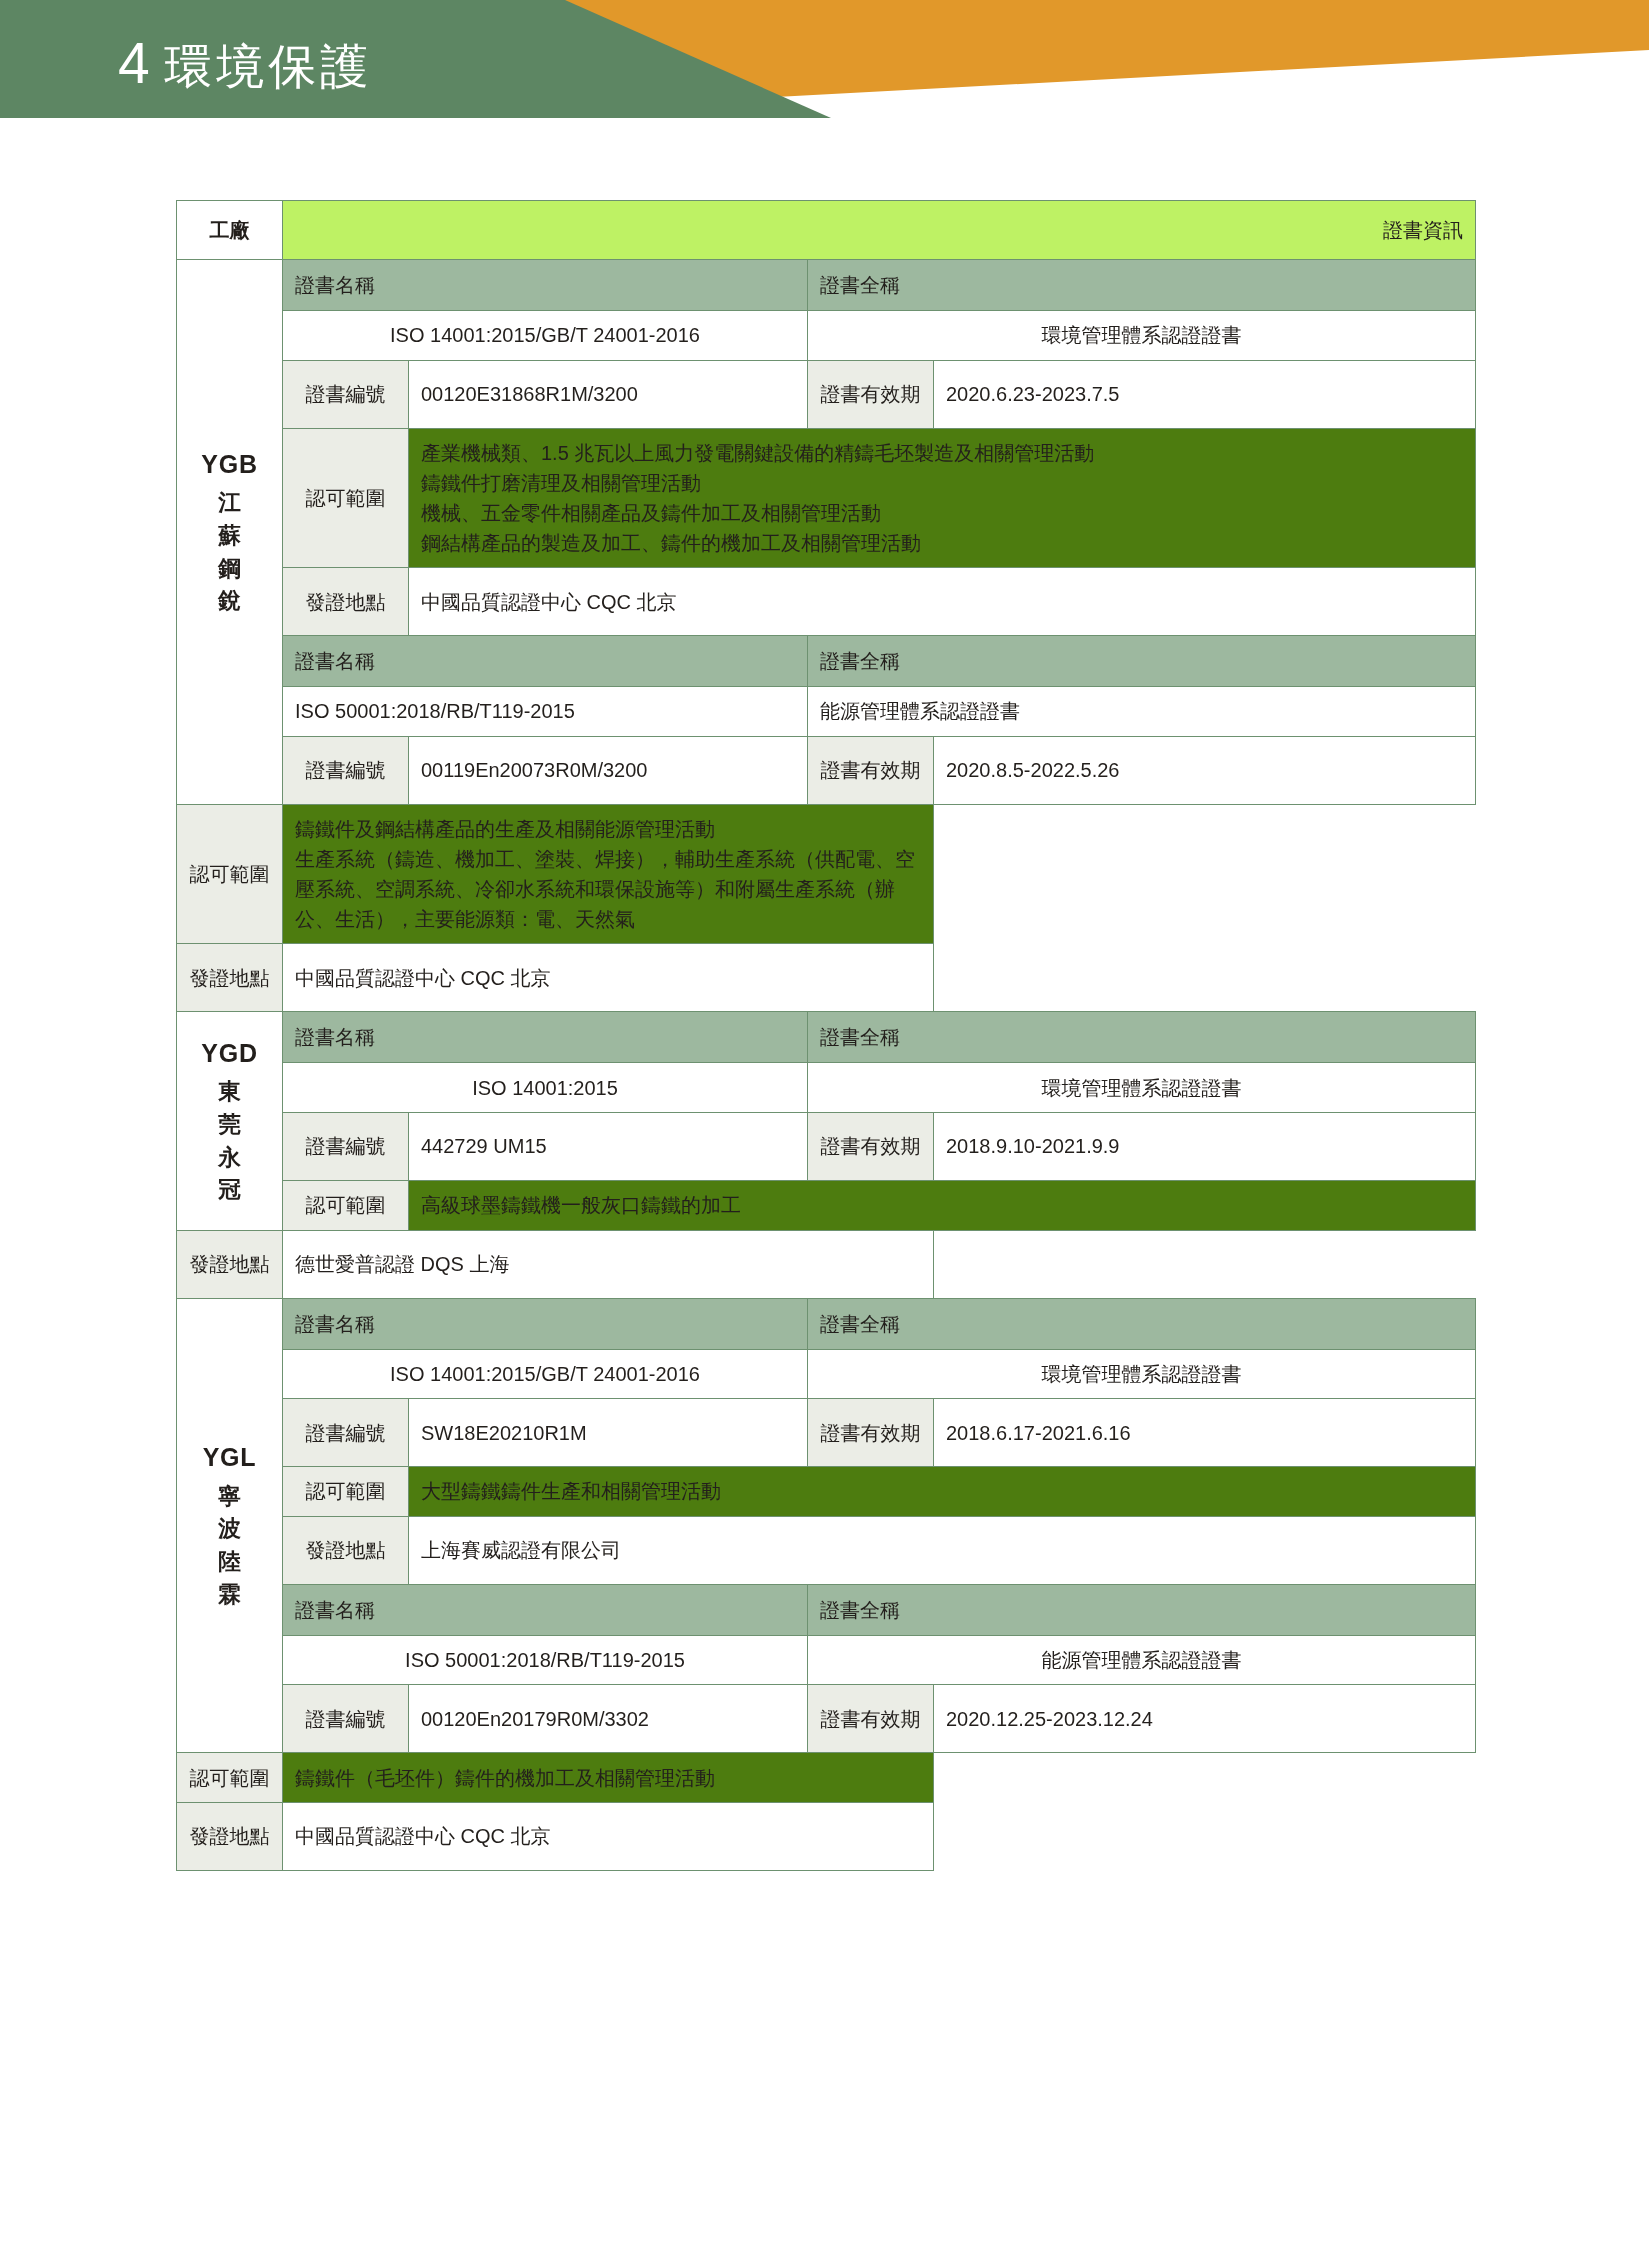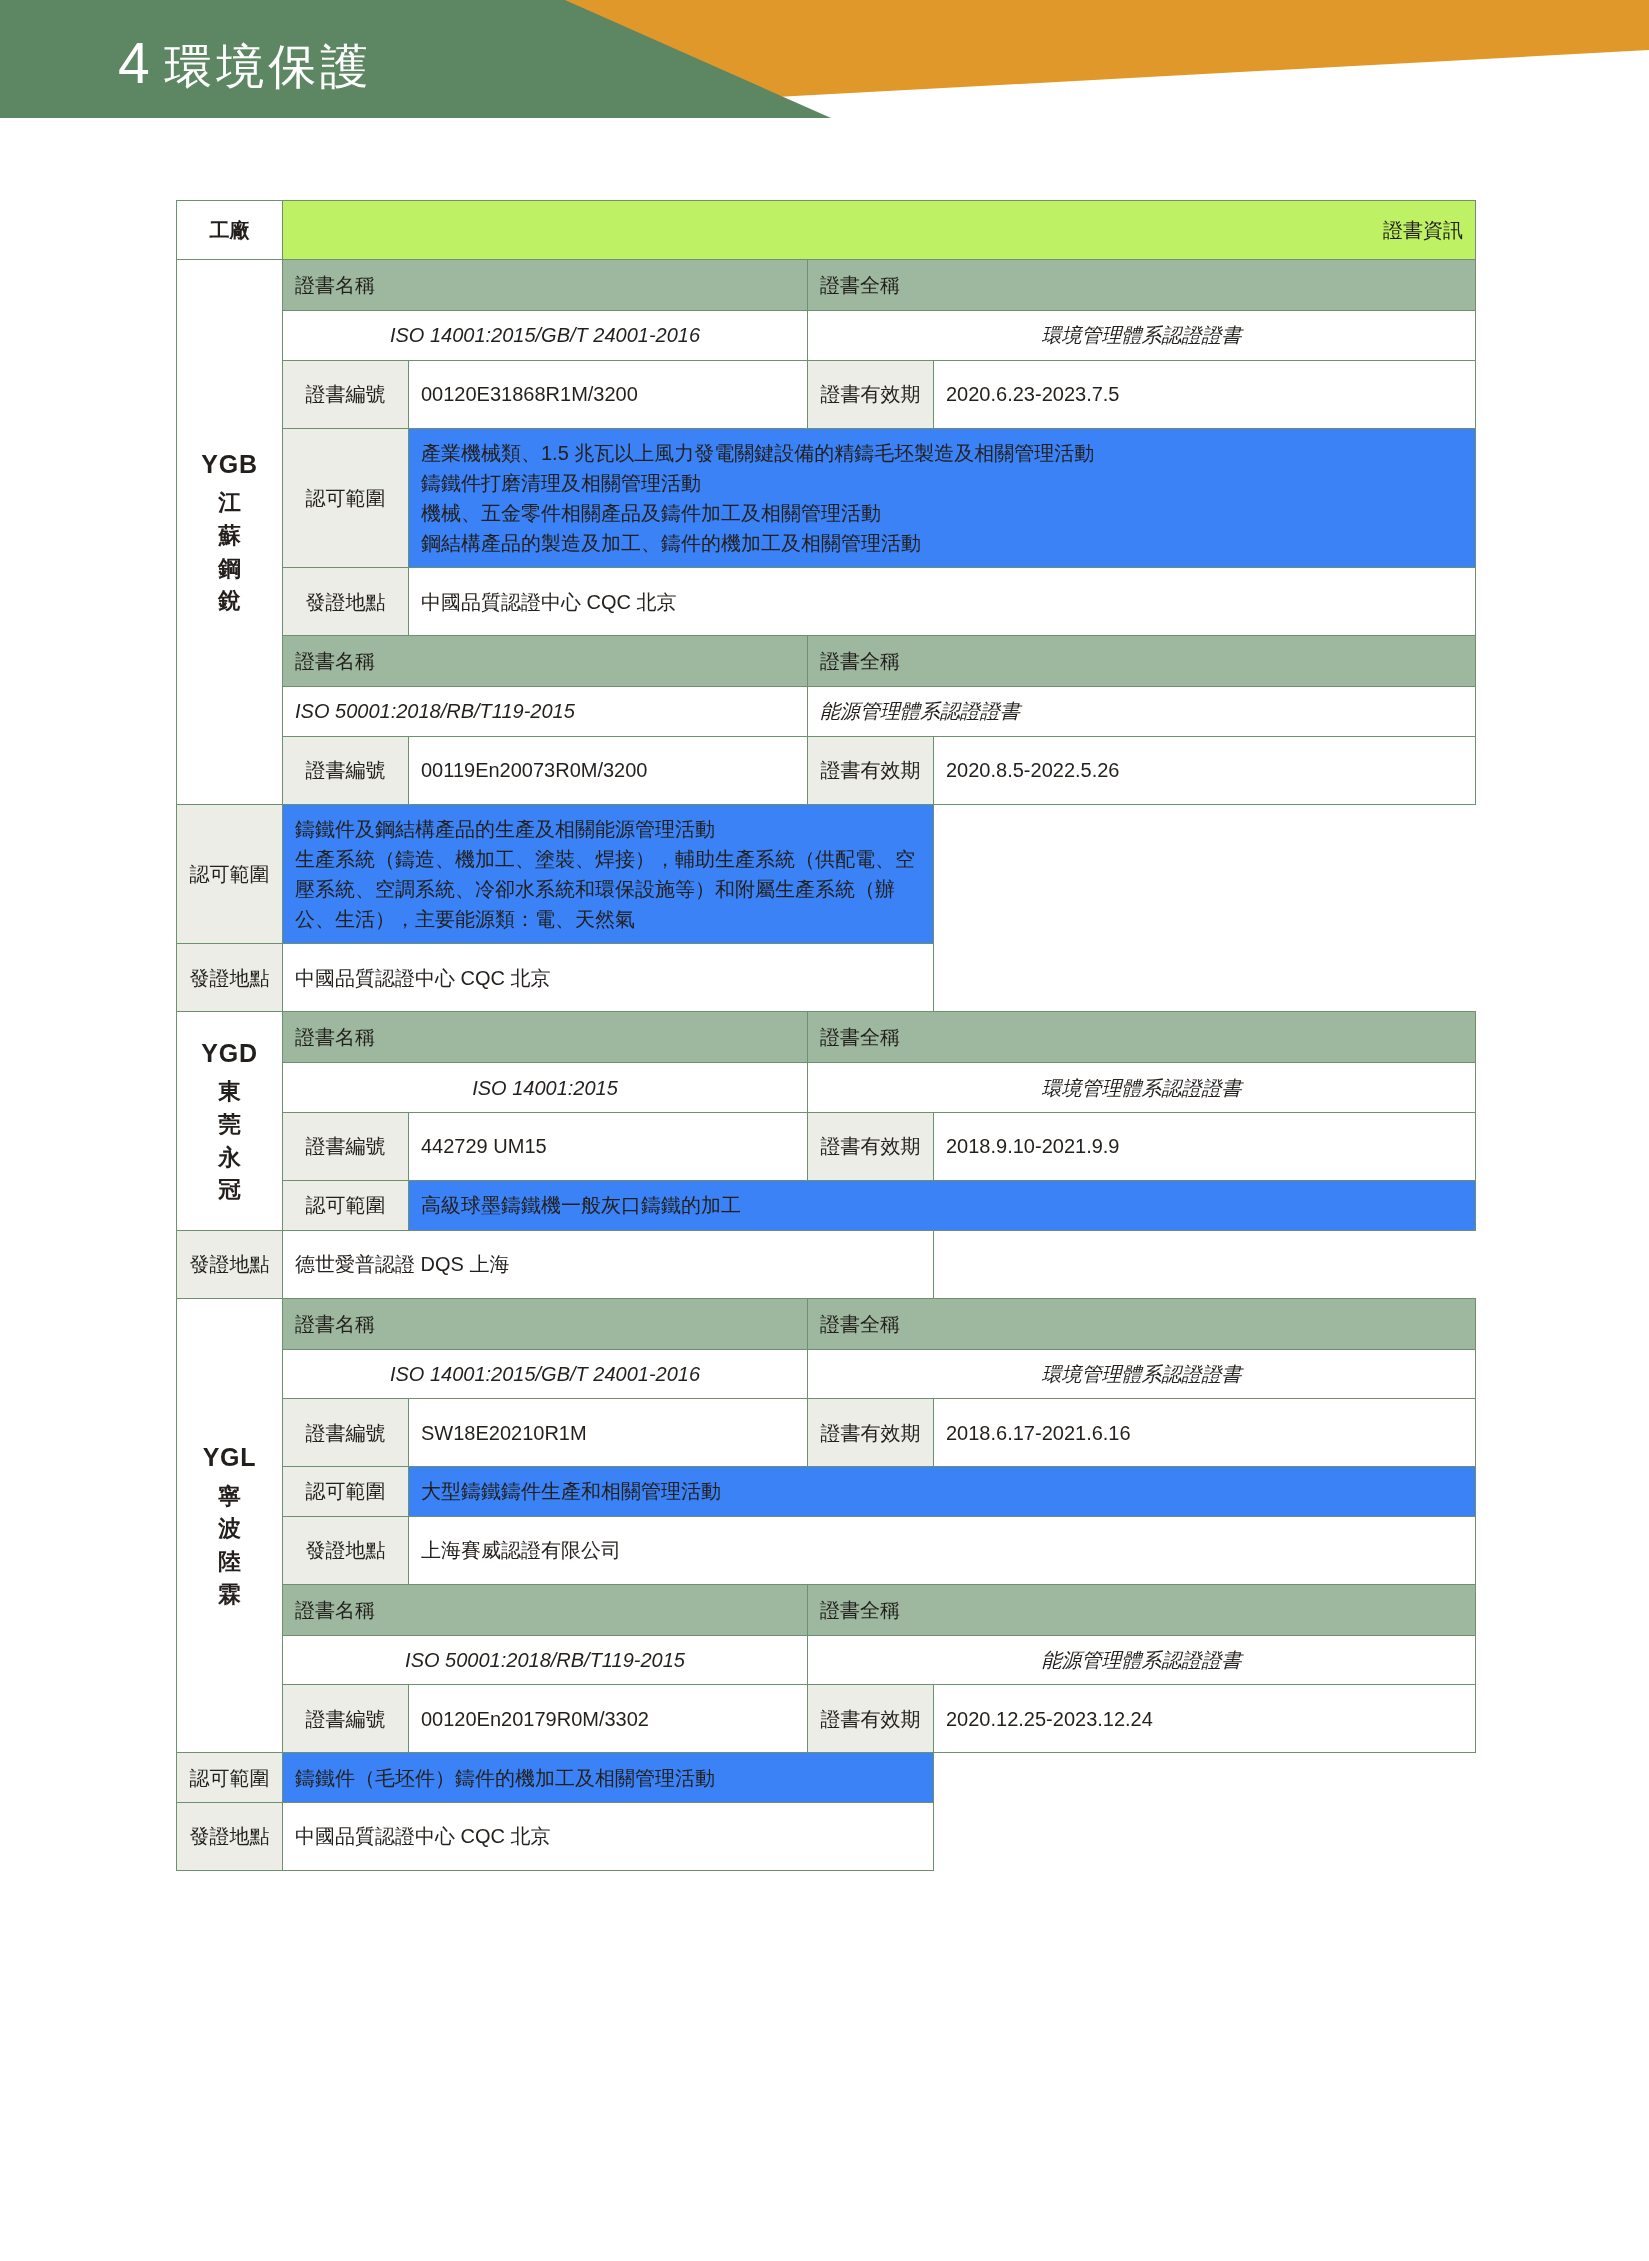--- a/index.html
+++ b/index.html
@@ -154,28 +154,28 @@
     font-size: 20px;
     color: #231f1c;
     padding: 9.3px 5.3px;
     white-space: nowrap;
   }
   td.value-cell { background: #ffffff; }
   td.center     { text-align: center; }
   td.left       { text-align: left; }
 
   td.scope-cell {
-    background: #3b82f6;
+    background: #4d7c0f;
     padding: 12px 13.3px;
     line-height: 1.62;
   }
   .scope-line { display: block; white-space: nowrap; }
   .scope-para { display: block; }
 
-  .row-tall   { height: 48px; font-style: italic; }
+  .row-tall   { height: 48px; }
   .row-normal { height: 68px; }
 </style>
 </head>
 <body>
 
 <div class="page">
 
   <div class="banner">
     <div class="banner-orange"></div>
     <div class="banner-green"></div>

